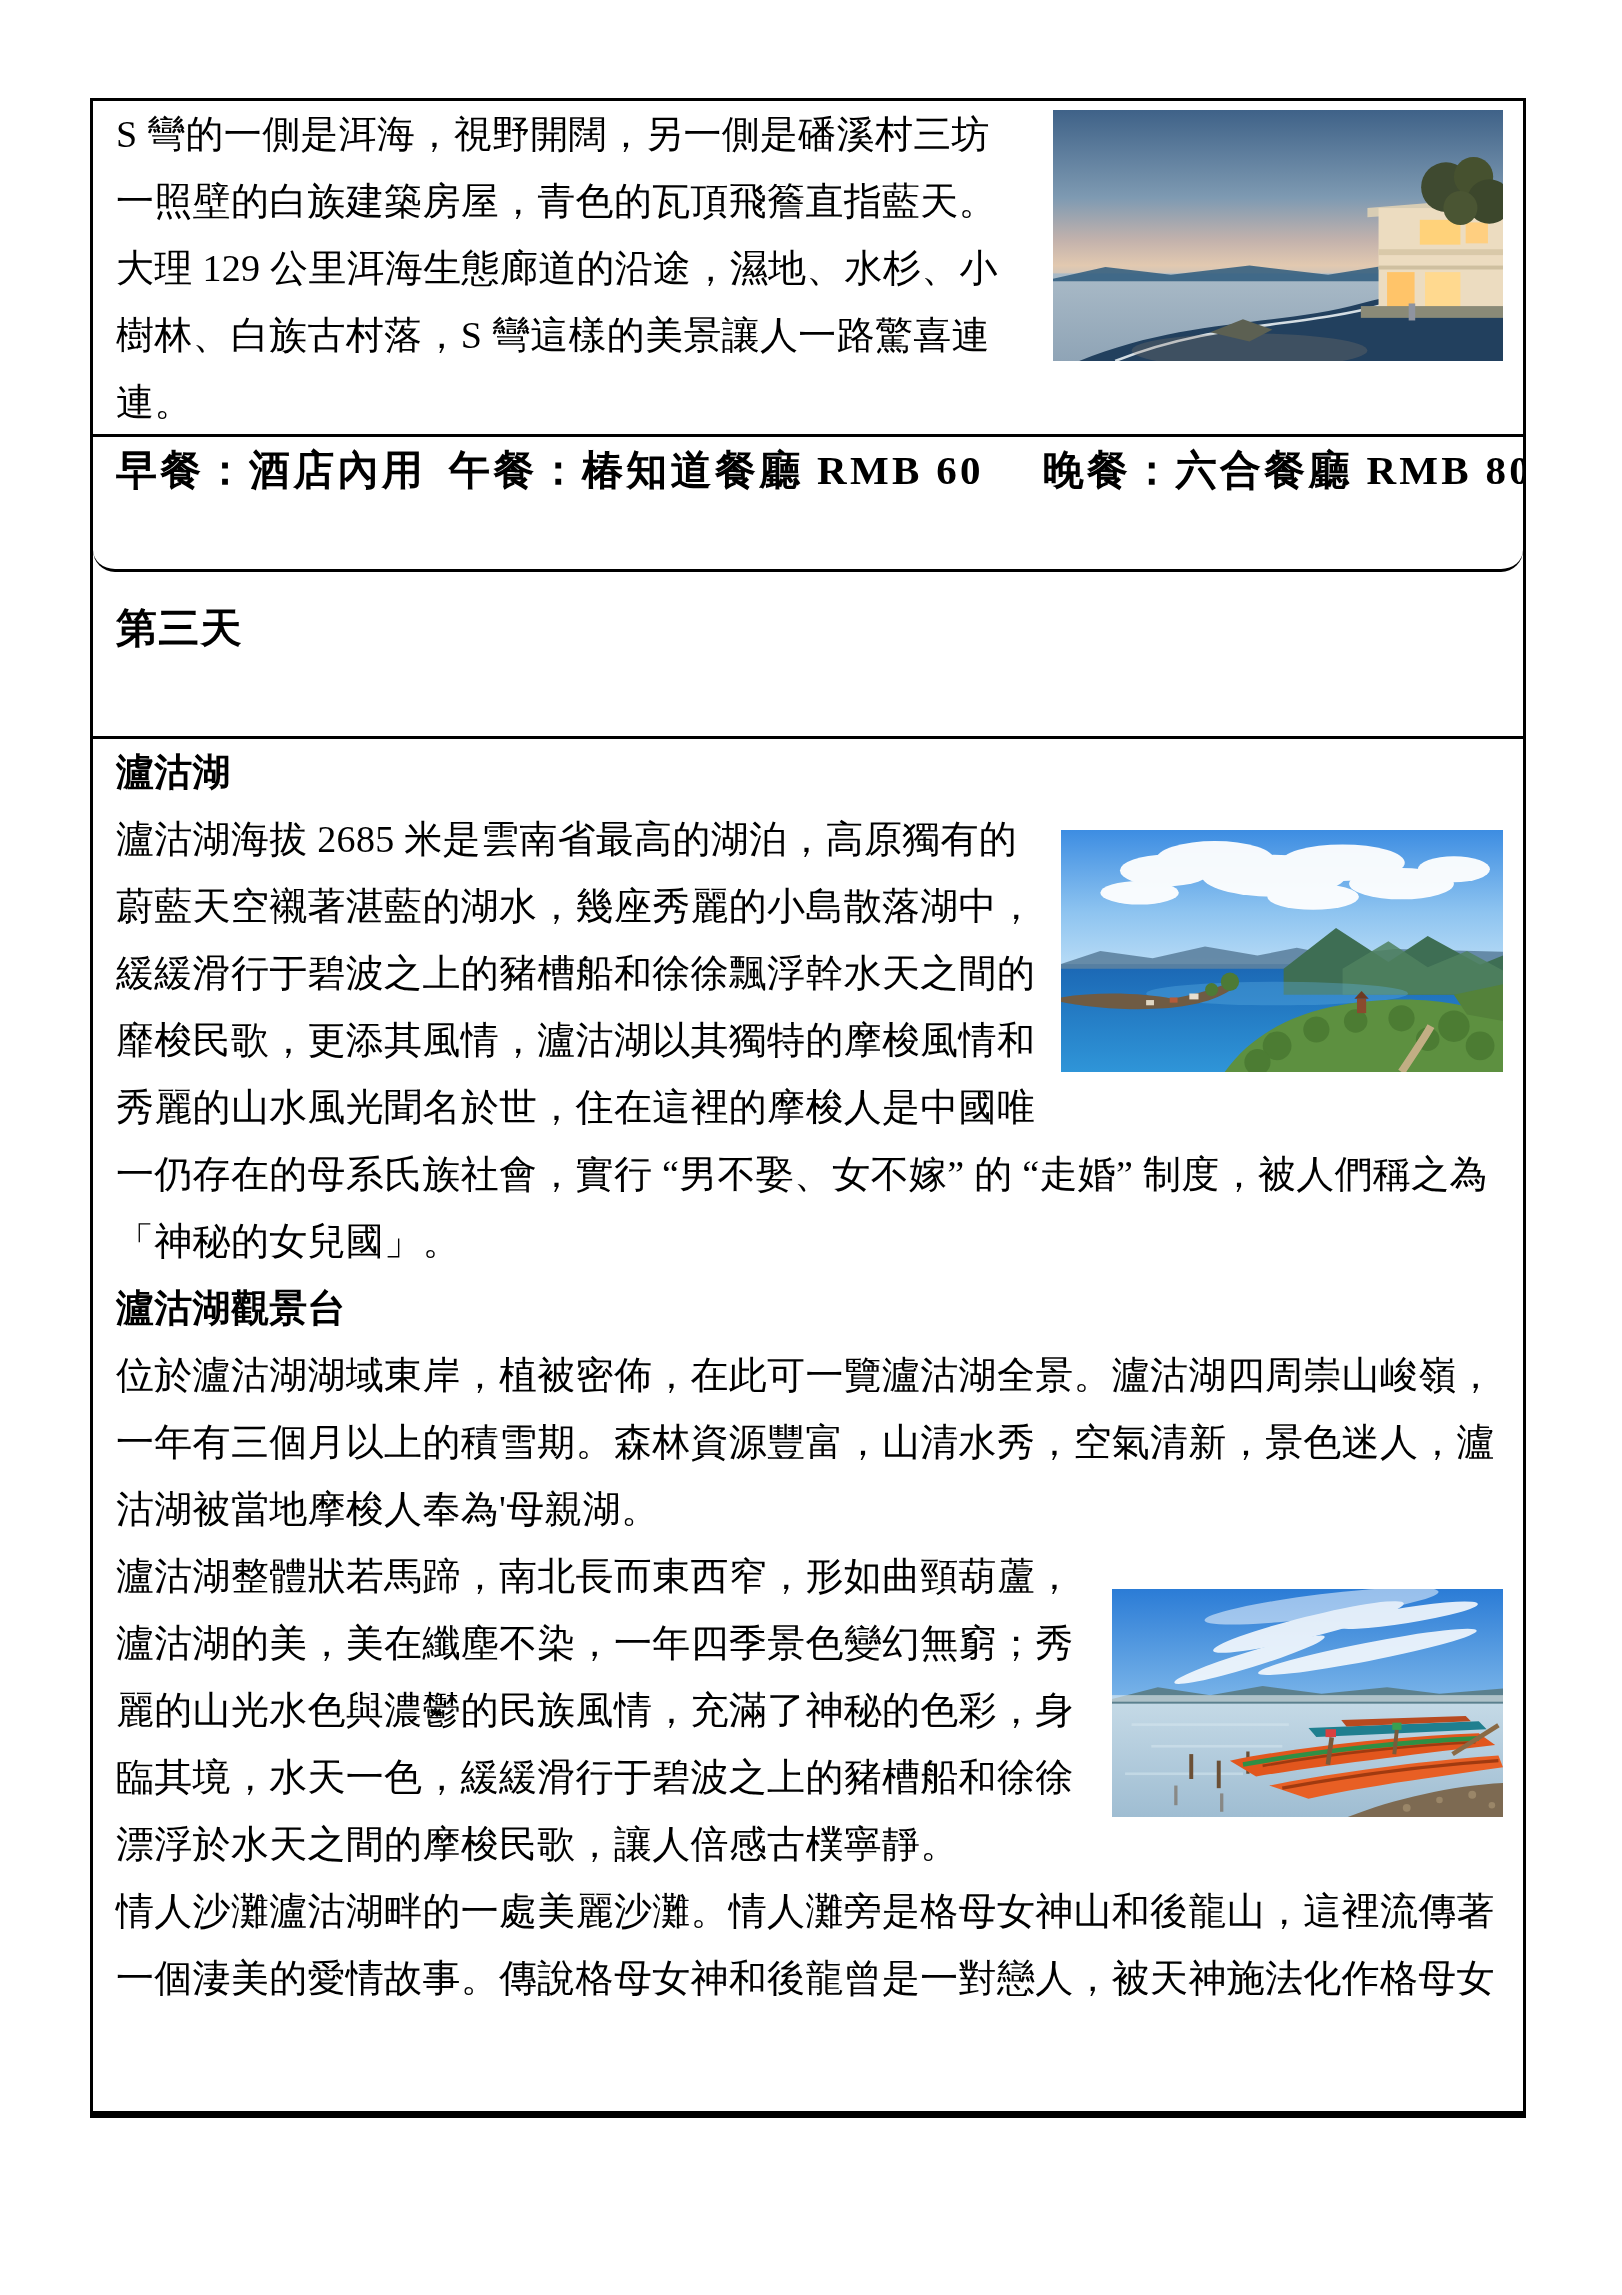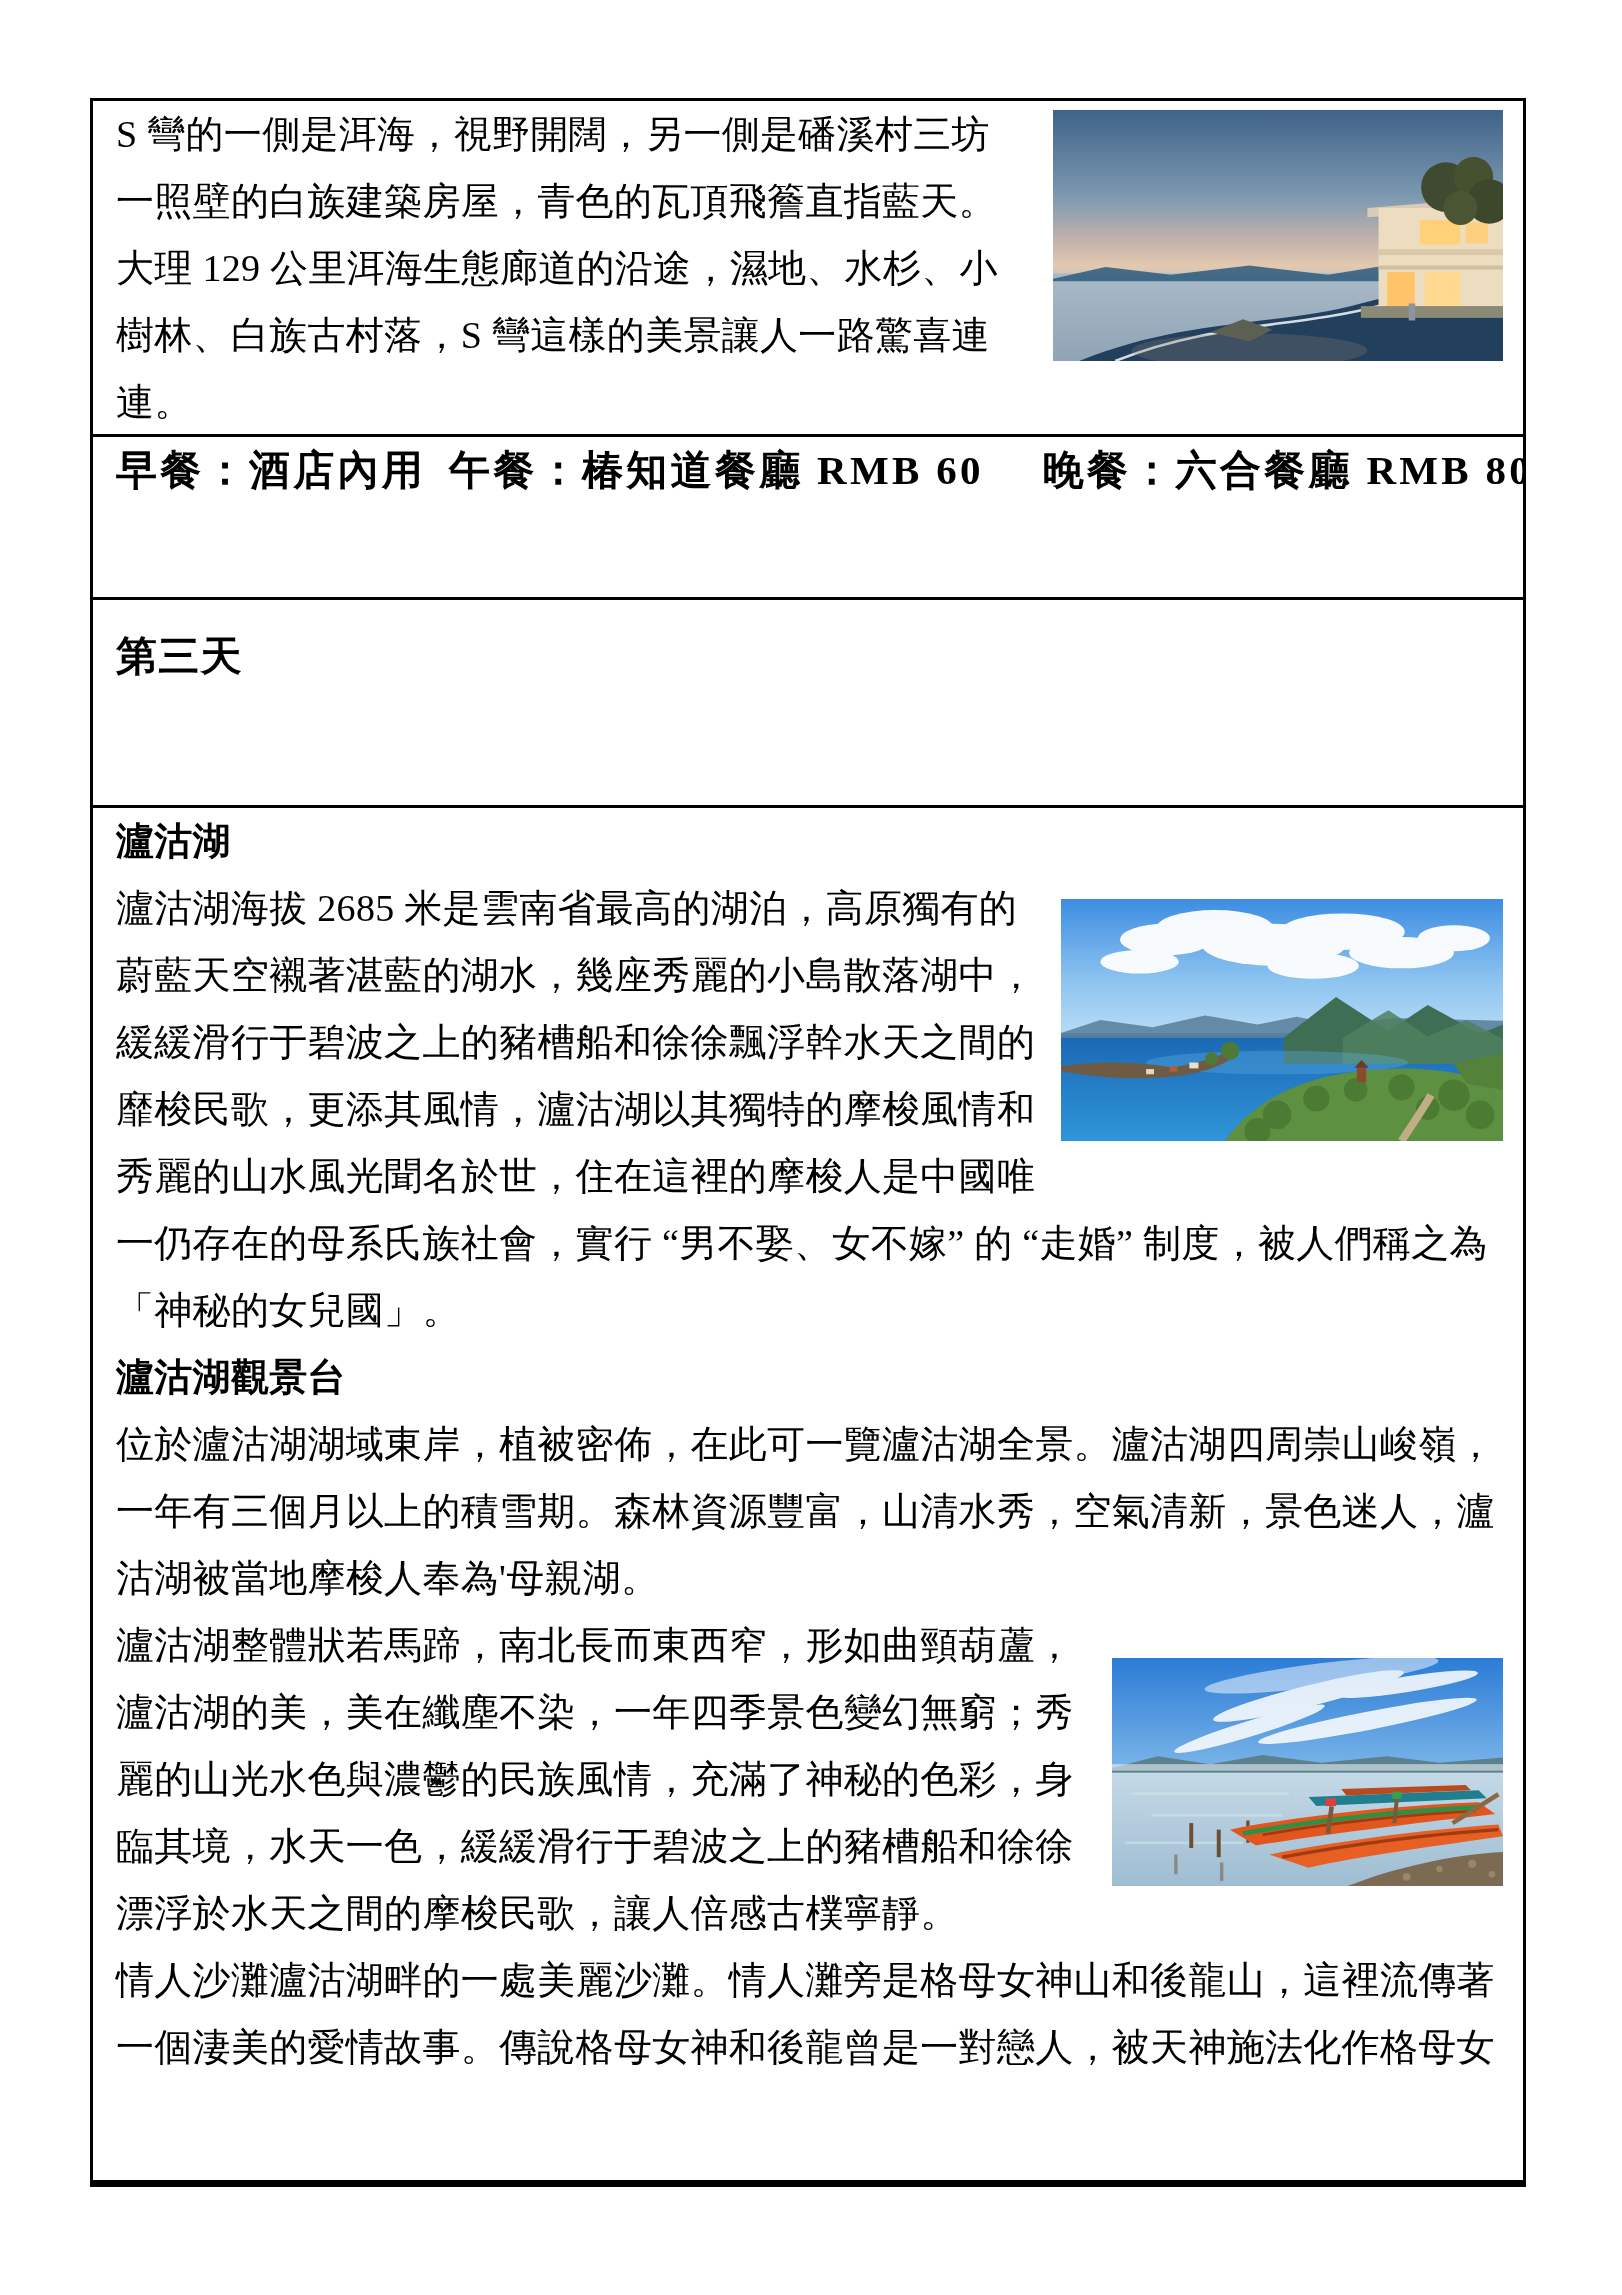--- a/index.html
+++ b/index.html
@@ -20,22 +20,22 @@
     background:#fff;
   }
   .row{
     box-sizing:border-box;
     padding:0 19.6px 0 23px;
     border-bottom:3.9px solid #000;
     overflow:hidden;
   }
   .row:last-child{border-bottom:none;}
   .r1{height:336px;}
-  .r2{height:163px;}
-  .r3{height:208px;padding-top:18.3px;}
+  .r2{height:135px;border-radius:22px;}
+  .r3{height:167px;padding-top:18.3px;}
   .r4{height:1372px;}
   .body-text{
     font-size:38px;
     line-height:67px;
     letter-spacing:0.3px;
     margin:0;
     text-align:left;
   }
   .hd{
     font-size:38px;

